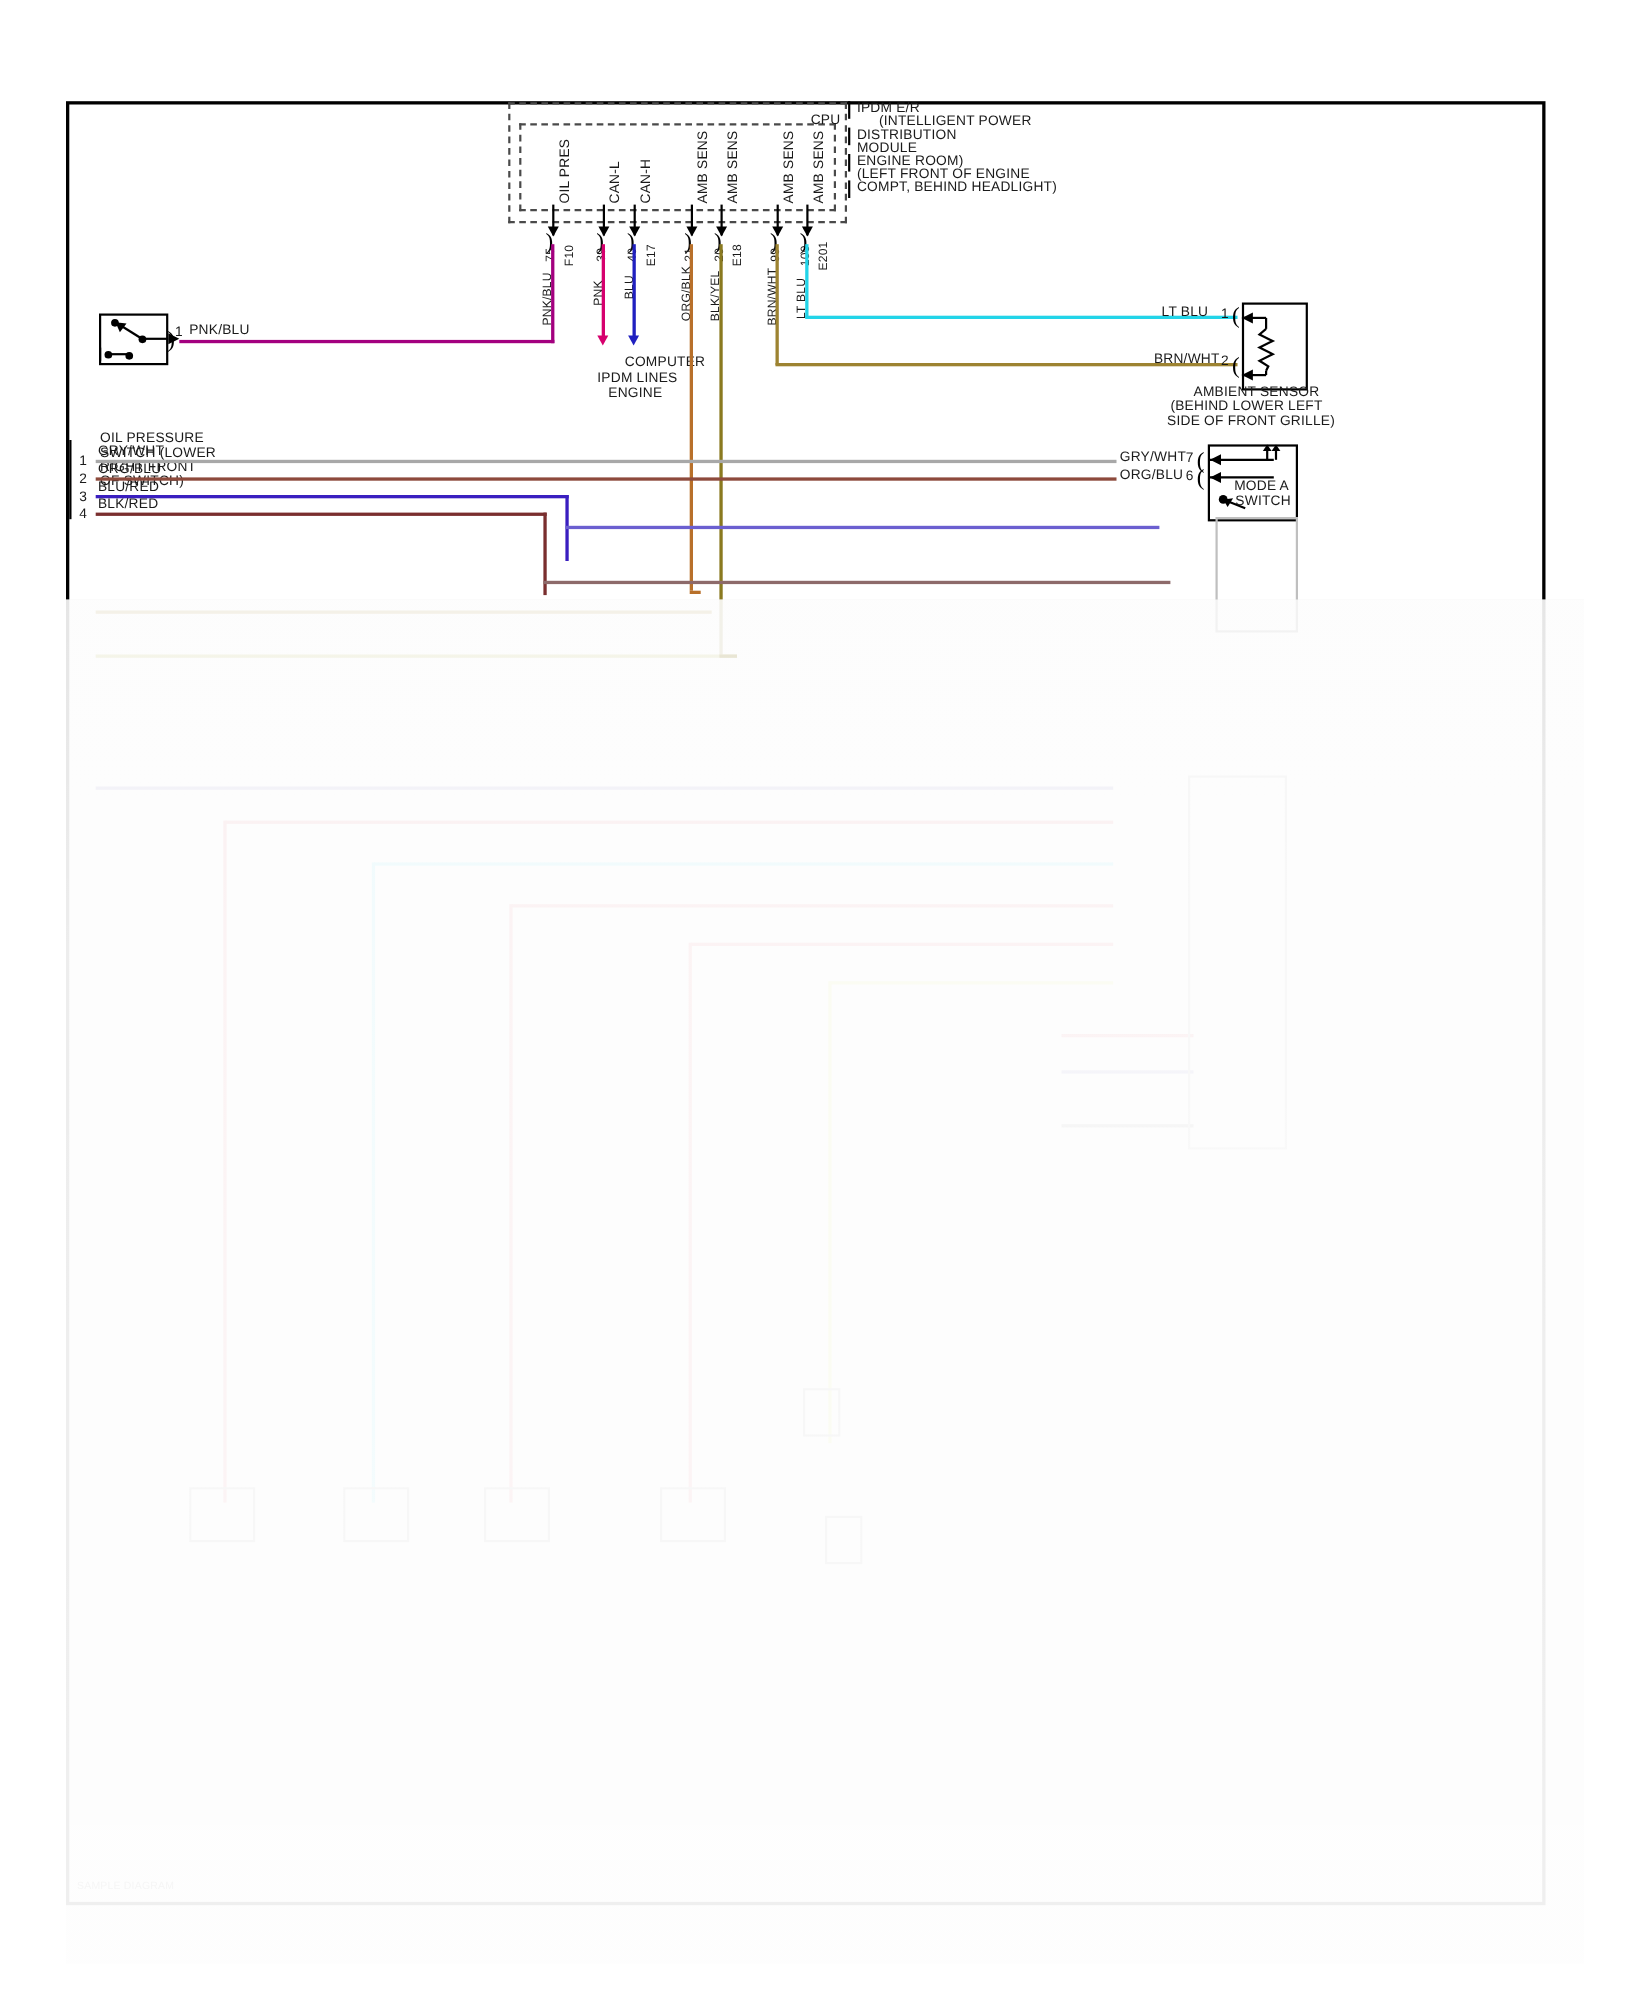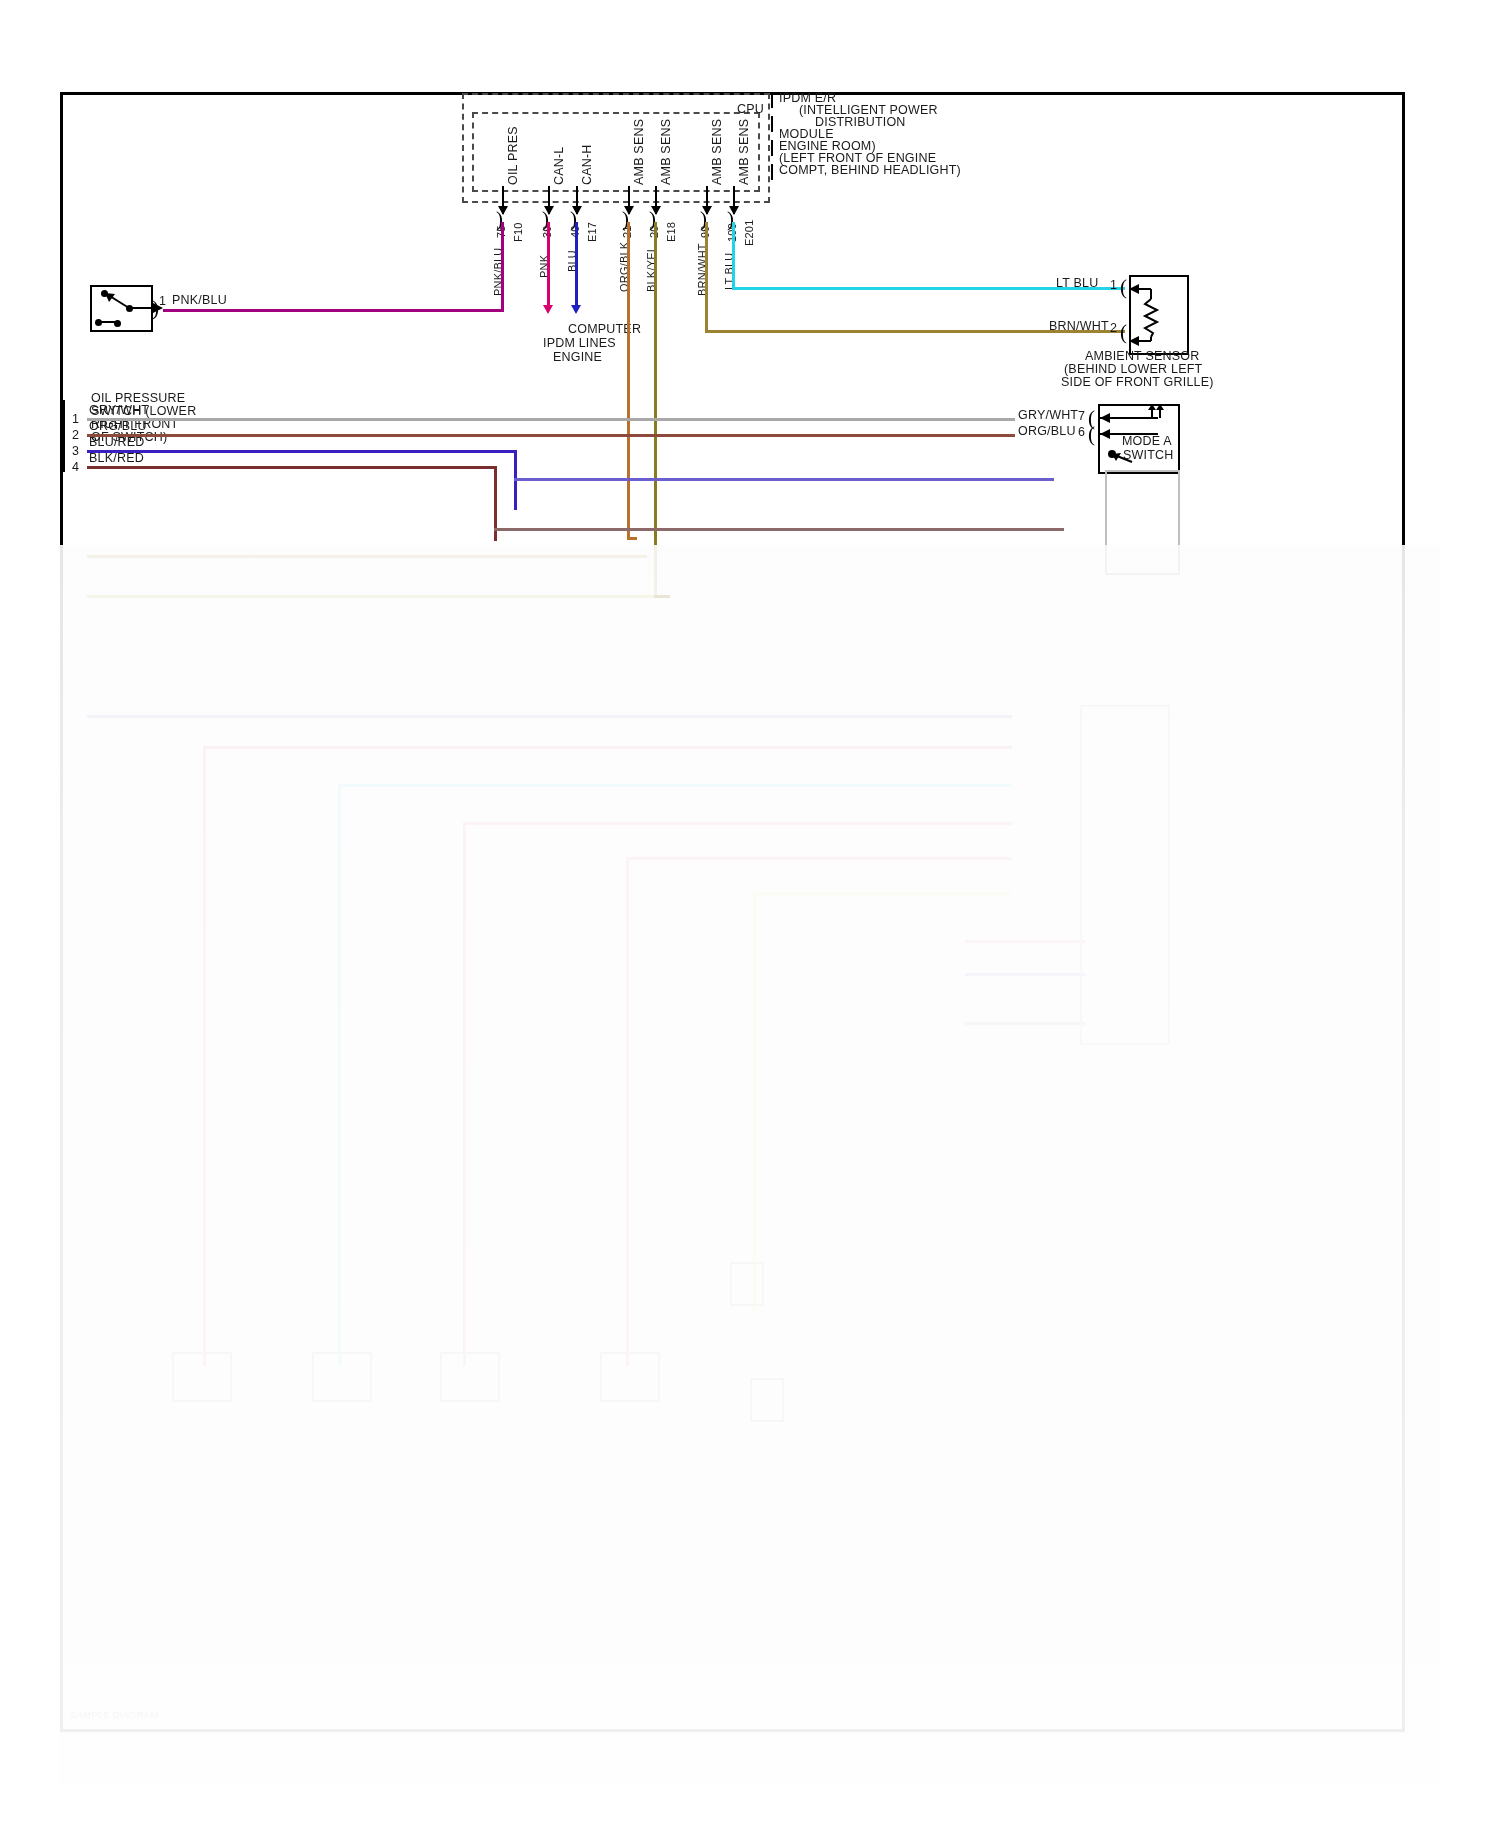--- a/index.html
+++ b/index.html
@@ -47,21 +47,21 @@
   <div class="dashbox" style="left:472px;top:112px;width:288px;height:80px;"></div>
   <div class="lbl" style="left:737px;top:102px;">CPU</div>
 
   <div class="vbar" style="left:771px;top:92px;height:16px;"></div>
   <div class="vbar" style="left:771px;top:116px;height:16px;"></div>
   <div class="vbar" style="left:771px;top:140px;height:16px;"></div>
   <div class="vbar" style="left:771px;top:164px;height:16px;"></div>
 
   <div class="lbl" style="left:779px;top:91px;">IPDM E/R</div>
   <div class="lbl" style="left:779px;top:103px;margin-left:20px;">(INTELLIGENT POWER</div>
-  <div class="lbl" style="left:779px;top:115px;margin-left:36px;">DISTRIBUTION</div>
+  <div class="lbl" style="left:779px;top:115px;">DISTRIBUTION</div>
   <div class="lbl" style="left:779px;top:127px;">MODULE</div>
   <div class="lbl" style="left:779px;top:139px;">ENGINE ROOM)</div>
   <div class="lbl" style="left:779px;top:151px;">(LEFT FRONT OF ENGINE</div>
   <div class="lbl" style="left:779px;top:163px;">COMPT, BEHIND HEADLIGHT)</div>
 
   <div class="vlbl" style="left:506px;top:185px;">OIL PRES</div>
   <div class="vline blk" style="left:502px;top:186px;height:28px;width:2px;"></div>
   <div class="arrowdown" style="left:498px;top:206px;"></div>
   <div class="conn" style="left:496px;top:209px;">)</div>
   <div class="vlbl sm" style="left:495px;top:238px;">75</div>

